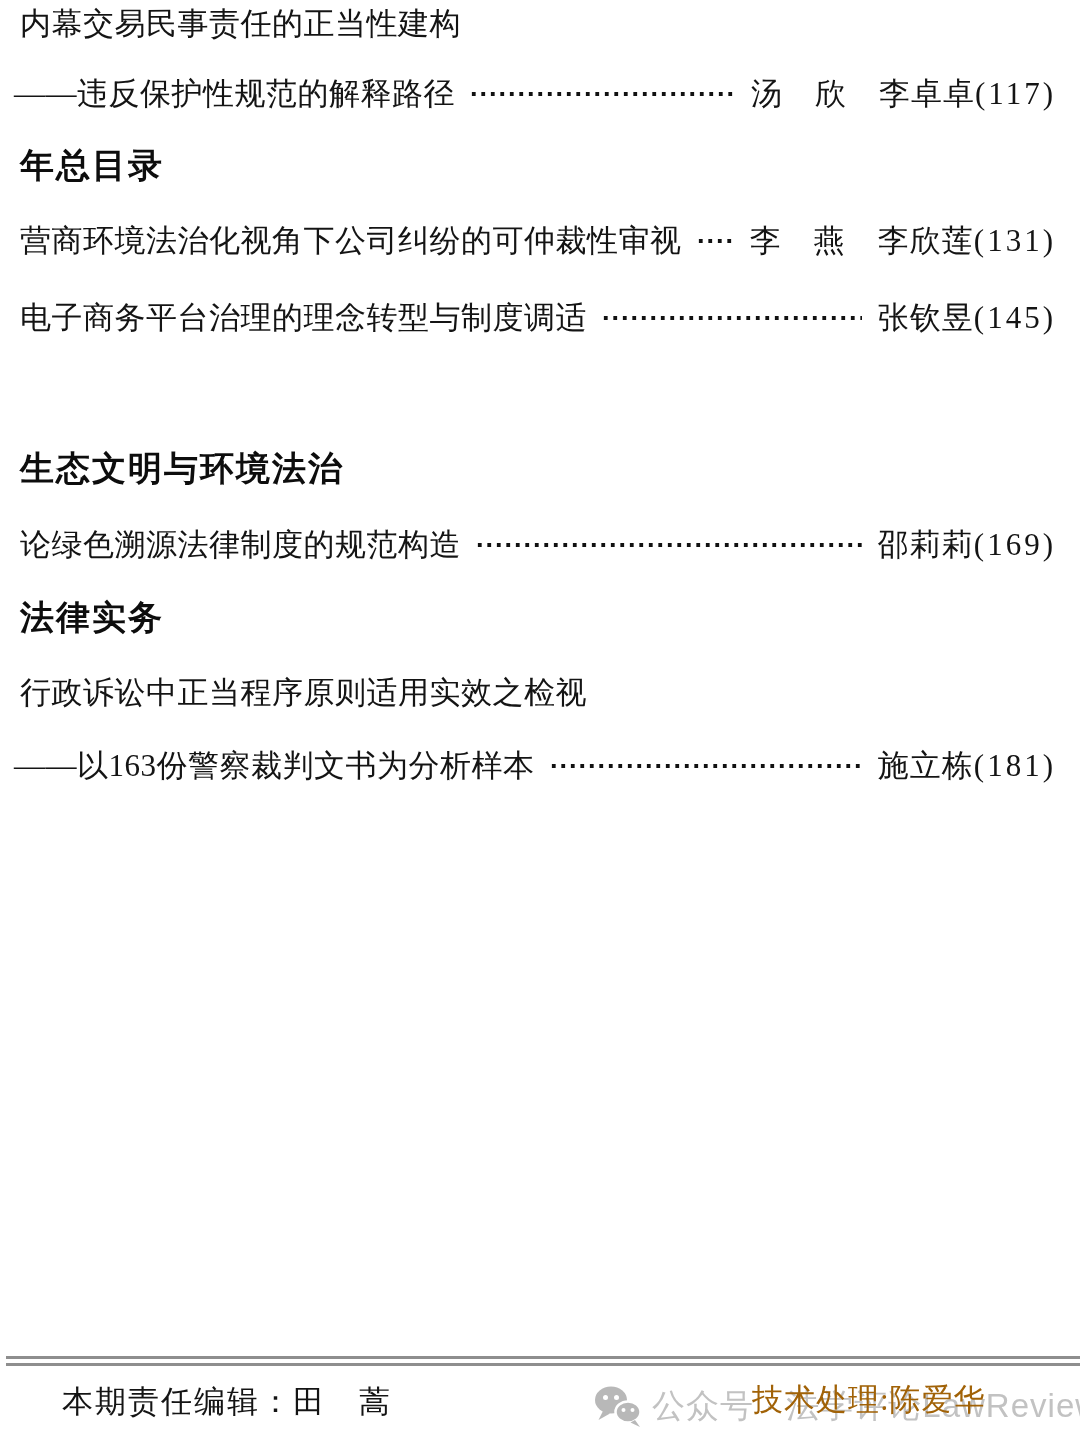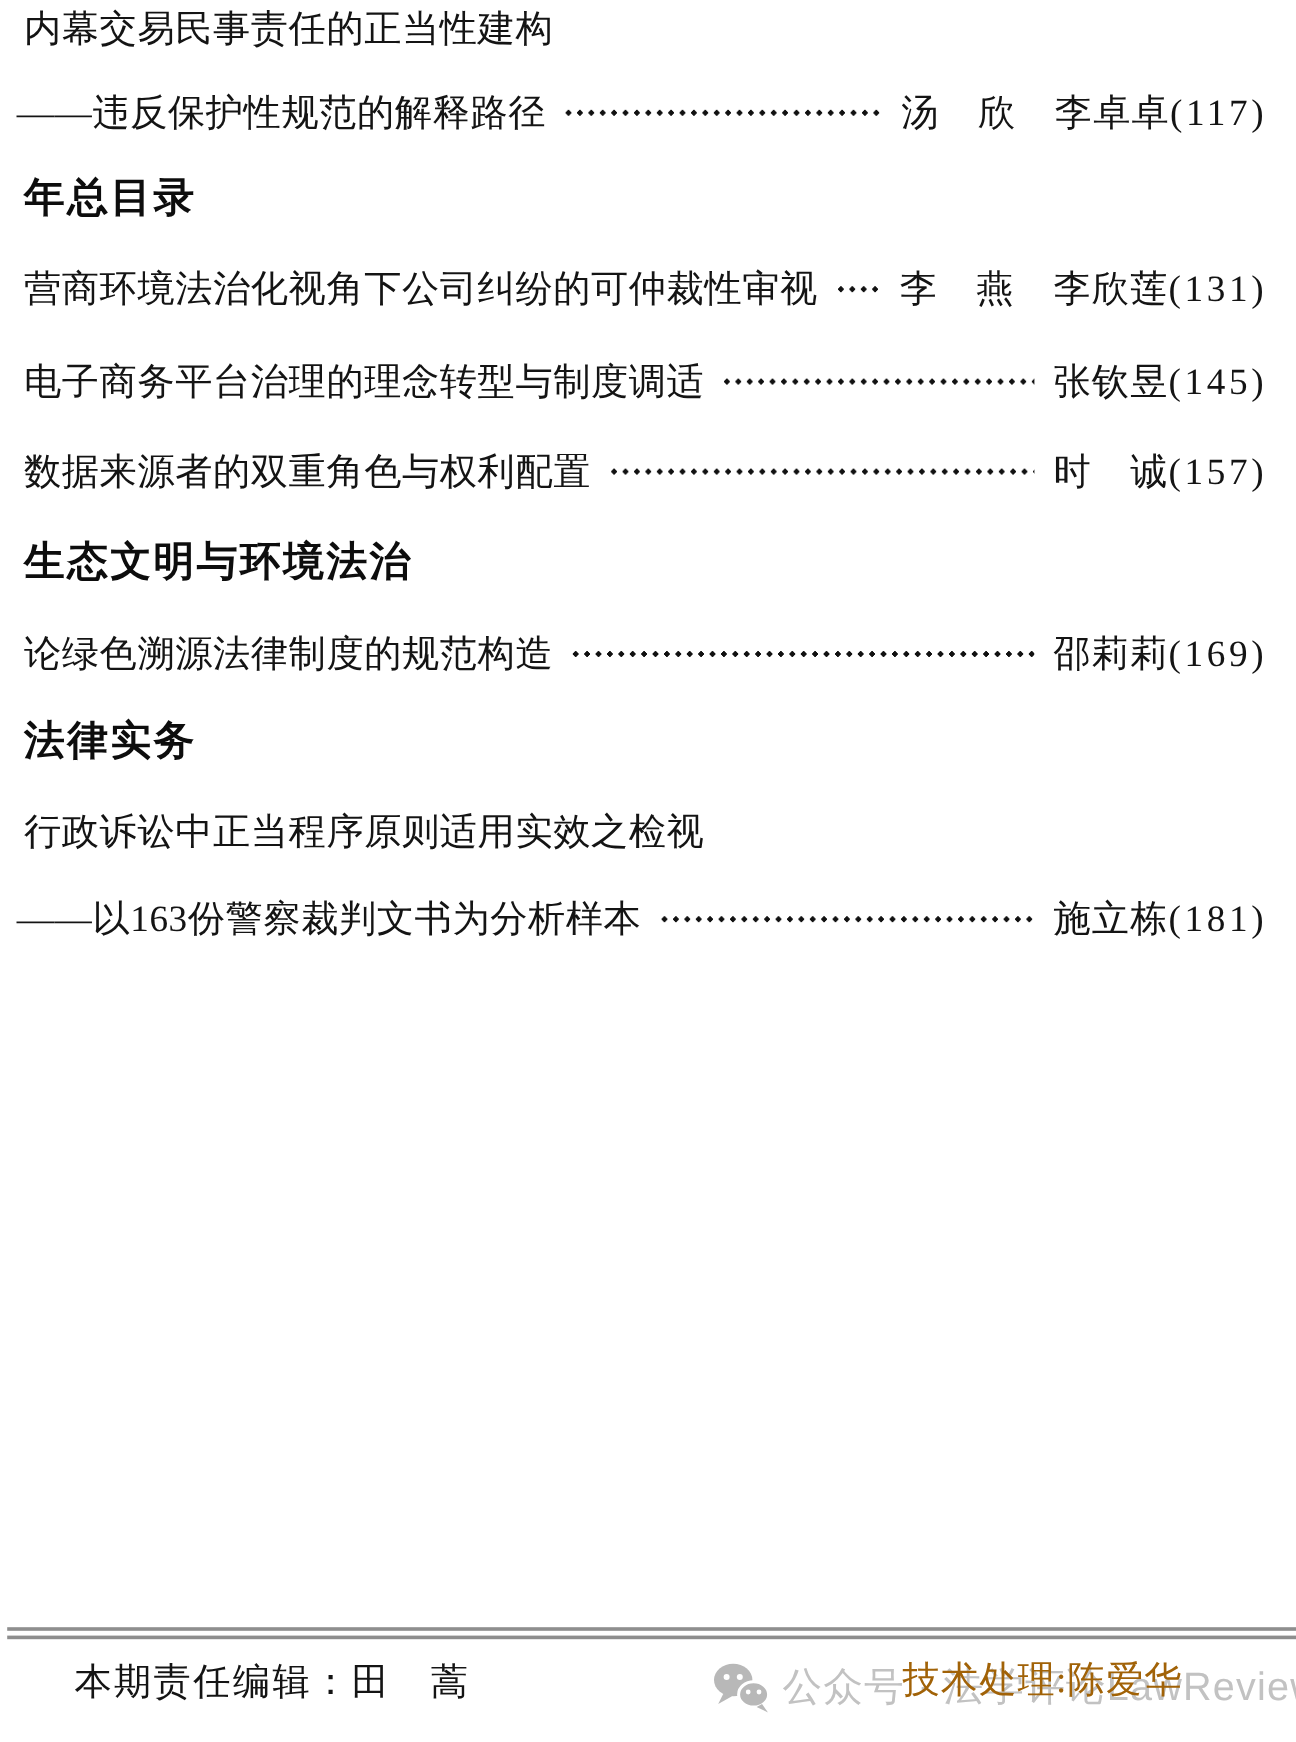--- a/index.html
+++ b/index.html
@@ -136,26 +136,20 @@
     <span class="pagenum">(131)</span>
   </div>
 
   <div class="row" style="top:298px">
     <span class="t">电子商务平台治理的理念转型与制度调适</span>
     <span class="leader"></span>
     <span class="authors">张钦昱</span>
     <span class="pagenum">(145)</span>
   </div>
 
-  <div class="row" style="top:373px">
-    <span class="t">数据来源者的双重角色与权利配置</span>
-    <span class="leader"></span>
-    <span class="authors">时　诚</span>
-    <span class="pagenum">(157)</span>
-  </div>
 
   <div class="row" style="top:448px">
     <span class="head-label">生态文明与环境法治</span>
   </div>
 
   <div class="row" style="top:525px">
     <span class="t">论绿色溯源法律制度的规范构造</span>
     <span class="leader"></span>
     <span class="authors">邵莉莉</span>
     <span class="pagenum">(169)</span>

